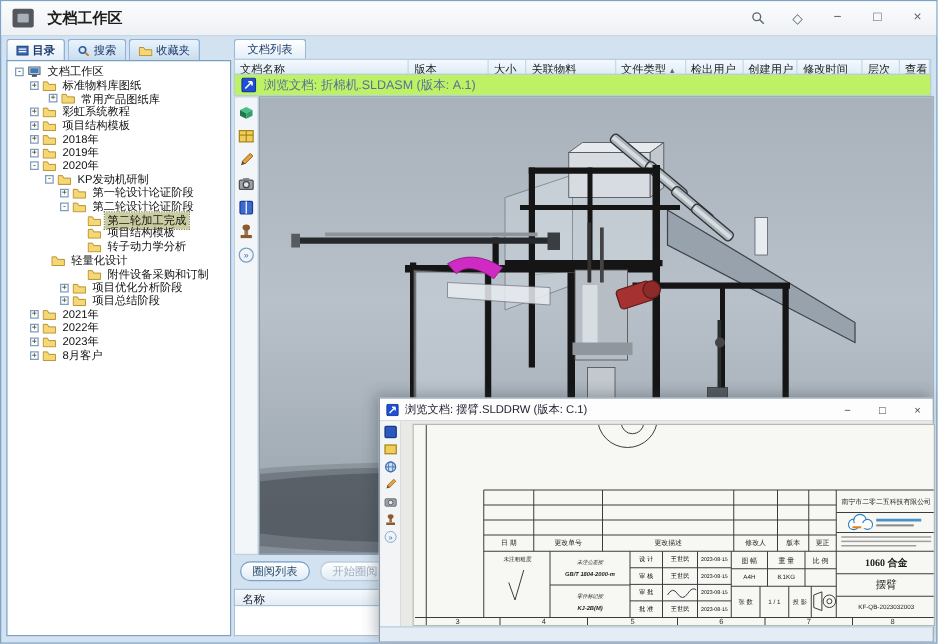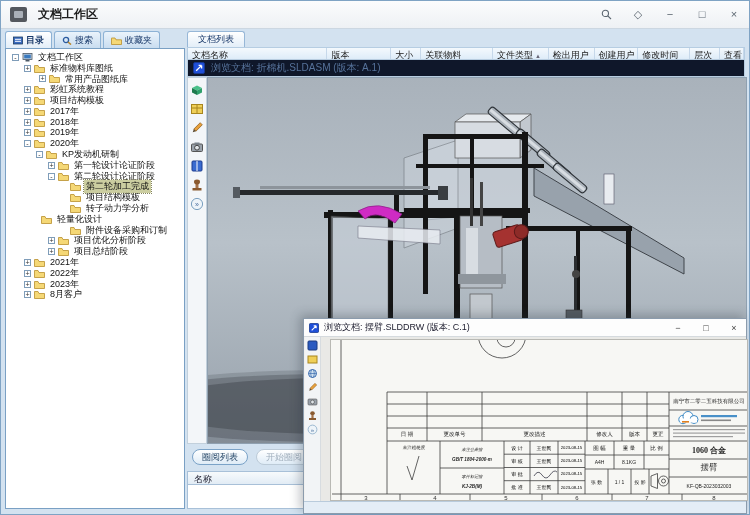--- a/index.html
+++ b/index.html
@@ -42,21 +42,21 @@
   
   .rightpanel { position:absolute; left:186px; top:30px; right:4px; bottom:5px; }
   .doctab { position:absolute; left:0; top:0; height:16px; padding:0 10px; font-size:9px;
             color:#1a3a6b; background:linear-gradient(#ffffff,#e3eef8); border:1px solid #97b7d7;
             border-bottom:none; border-radius:3px 3px 0 0; display:flex; align-items:center; }
   .dochead { position:absolute; left:0; right:0; top:16px; height:14px; display:flex;
              background:linear-gradient(#f4f9fd,#dcebf8); border:1px solid #b6cde2; }
   .dochead .col { height:100%; font-size:9px; color:#222; padding:1px 0 0 4px;
                   border-right:1px solid #c6d8ea; overflow:hidden; white-space:nowrap; }
   .sortmark { font-size:6px; color:#667; margin-left:2px; }
-  .viewstrip { position:absolute; left:0; right:0; top:28px; height:18px; background:#0f172a;
+  .viewstrip { position:absolute; left:0; right:0; top:28px; height:18px; background:#bef264;
                border:1px solid #b8cde0; display:flex; align-items:center; }
   .viewstrip .ds-icon { width:12px; height:12px; margin:0 6px 0 5px; flex:none; }
   .viewstrip .txt { font-size:10px; color:#56729a; }
 
   .side-toolbar { position:absolute; left:0; top:46px; width:20px; height:367px; background:#f3f6f9;
                   border:1px solid #c2d0dc; display:flex; flex-direction:column; align-items:center;
                   padding-top:4px; gap:4px; }
   .tool { width:15px; height:15px; display:flex; align-items:center; justify-content:center; }
 
   .viewport { position:absolute; left:20px; top:46px; width:540px; height:367px;
@@ -197,29 +197,20 @@
           <span class="tree-label">彩虹系统教程</span>
         </div>
         <div class="tree-row" style="padding-left: 18px;">
           <span class="toggle">+</span>
           <span class="tree-ico">
             <svg width="11" height="9" viewBox="0 0 11 9">
               <path d="M0.5,2 L0.5,8.5 L10.5,8.5 L10.5,3.5 L5,3.5 L4,1.5 L0.5,1.5 Z" fill="#f5d876" stroke="#b98f2d" stroke-width="0.8"></path>
             </svg>
           </span>
           <span class="tree-label">项目结构模板</span>
-        </div>
-        <div class="tree-row" style="padding-left: 18px;">
-          <span class="toggle">+</span>
-          <span class="tree-ico">
-            <svg width="11" height="9" viewBox="0 0 11 9">
-              <path d="M0.5,2 L0.5,8.5 L10.5,8.5 L10.5,3.5 L5,3.5 L4,1.5 L0.5,1.5 Z" fill="#f5d876" stroke="#b98f2d" stroke-width="0.8"></path>
-            </svg>
-          </span>
-          <span class="tree-label">2017年</span>
         </div>
         <div class="tree-row" style="padding-left: 18px;">
           <span class="toggle">+</span>
           <span class="tree-ico">
             <svg width="11" height="9" viewBox="0 0 11 9">
               <path d="M0.5,2 L0.5,8.5 L10.5,8.5 L10.5,3.5 L5,3.5 L4,1.5 L0.5,1.5 Z" fill="#f5d876" stroke="#b98f2d" stroke-width="0.8"></path>
             </svg>
           </span>
           <span class="tree-label">2018年</span>
         </div>

